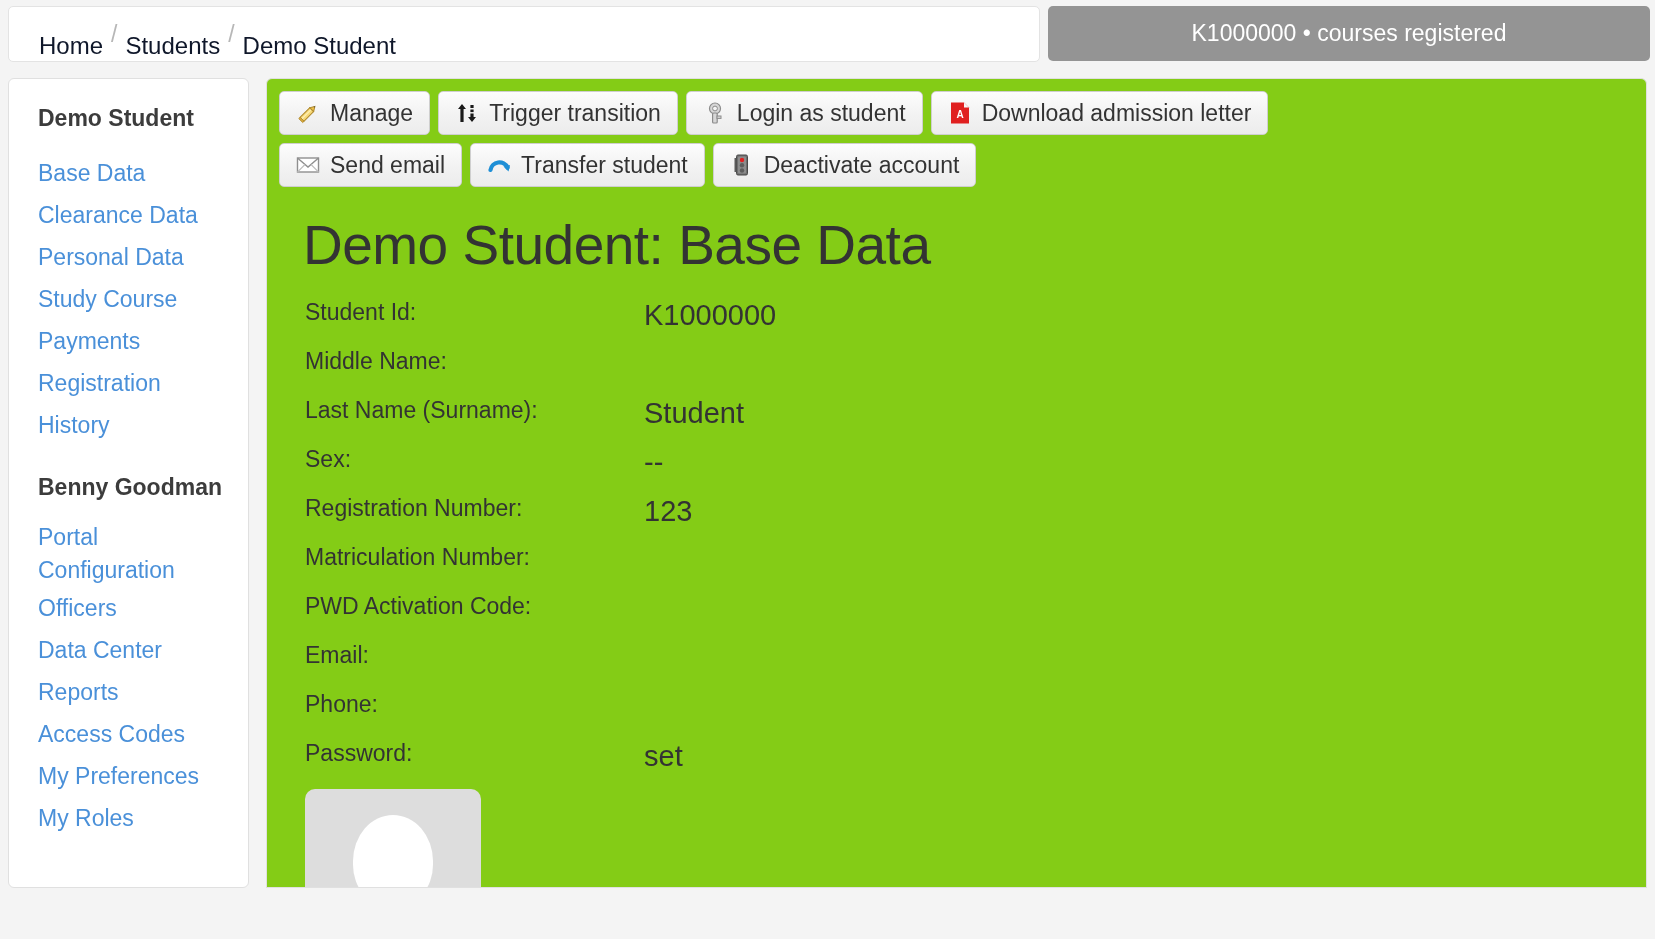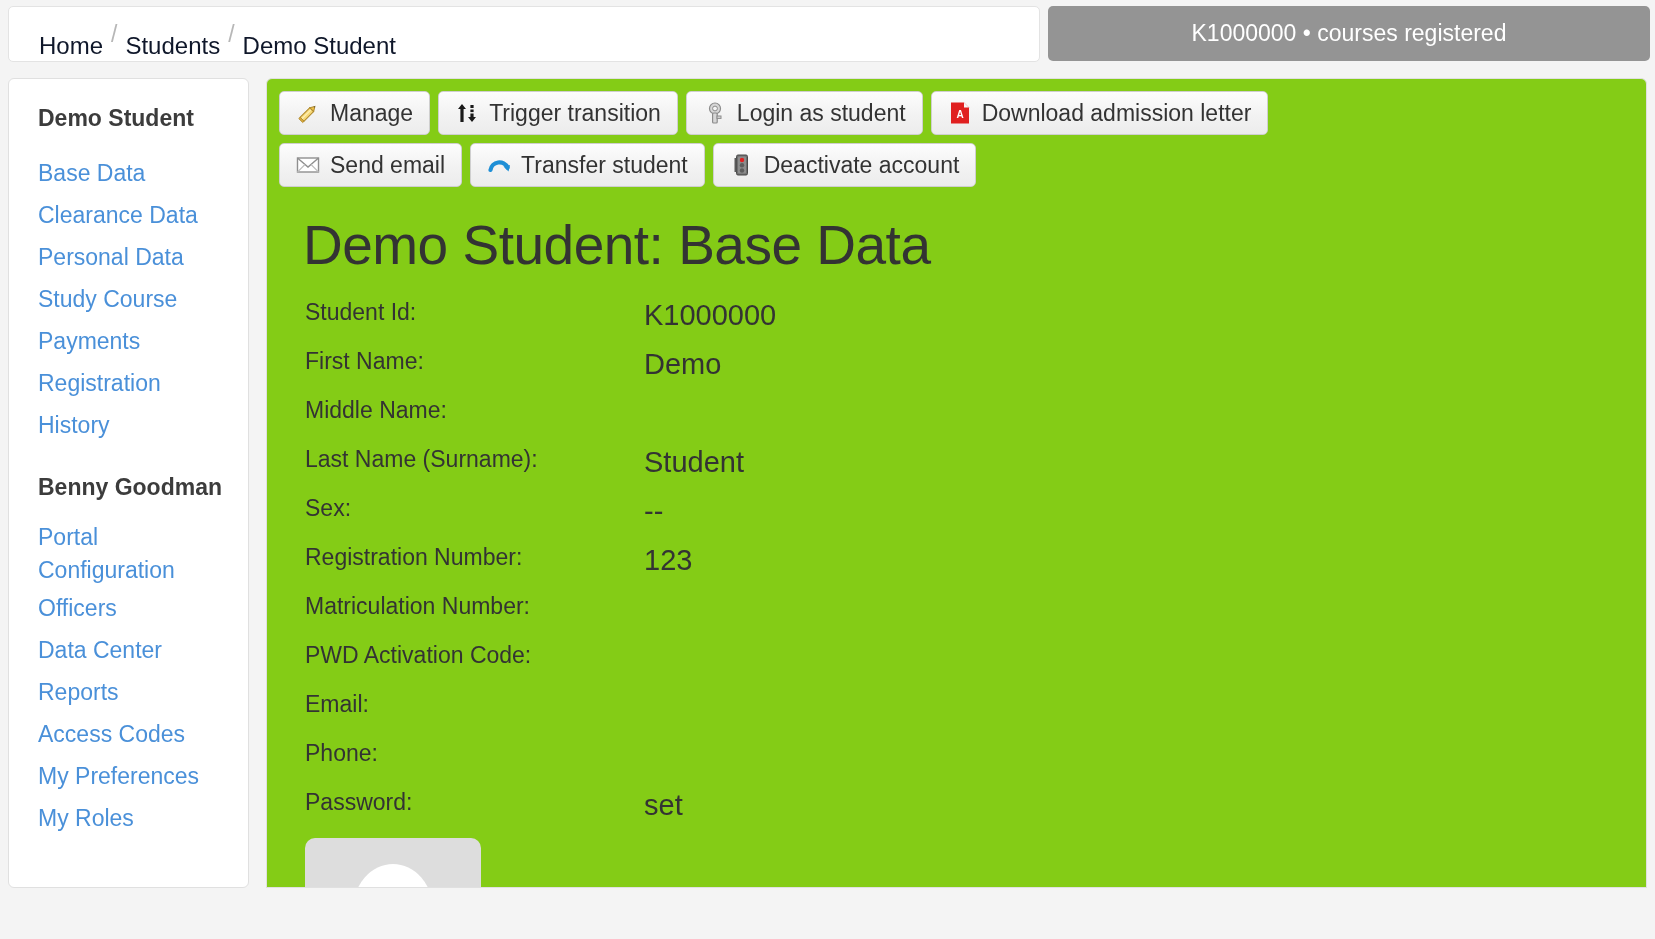--- a/index.html
+++ b/index.html
@@ -276,24 +276,20 @@
 
     <h1 class="page-title">Demo Student: Base Data</h1>
 
     <div class="fields">
 
       <div class="frow">
         <div class="flabel">Student Id:</div>
         <div class="fvalue">K1000000</div>
       </div>
       <div class="frow">
-        <div class="flabel">First Name:</div>
-        <div class="fvalue">Demo</div>
-      </div>
-      <div class="frow">
         <div class="flabel">Middle Name:</div>
         <div class="fvalue"></div>
       </div>
       <div class="frow">
         <div class="flabel">Last Name (Surname):</div>
         <div class="fvalue">Student</div>
       </div>
       <div class="frow">
         <div class="flabel">Sex:</div>
         <div class="fvalue">--</div>

